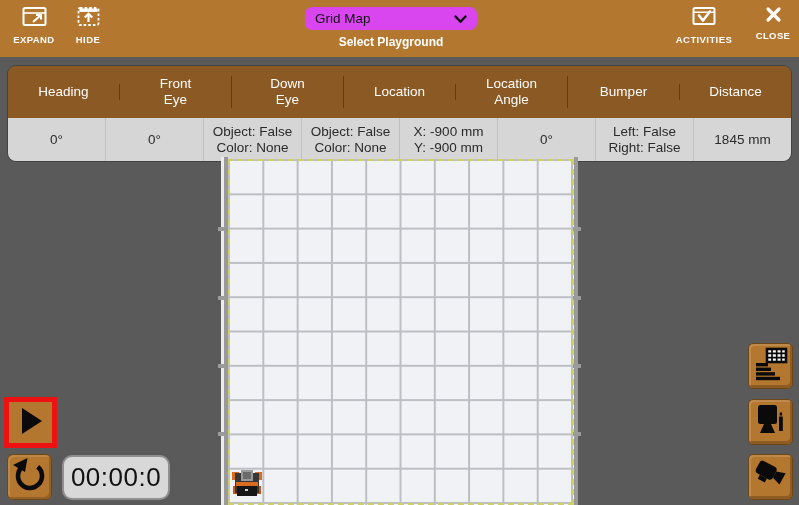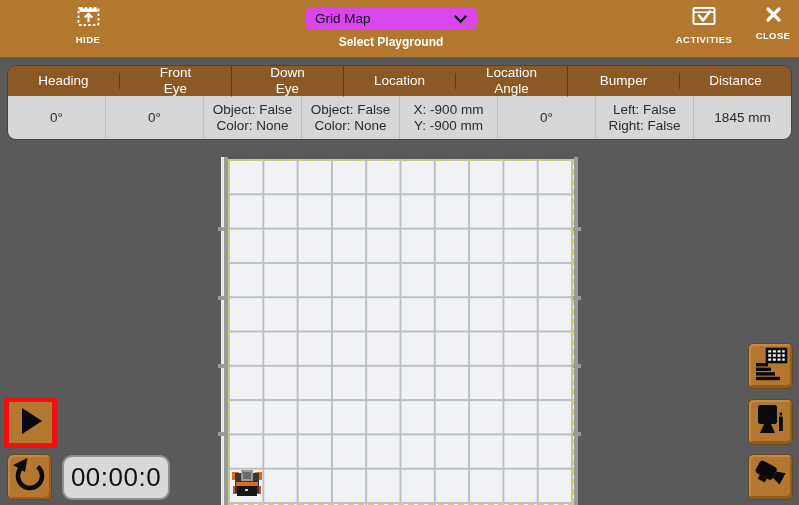--- a/index.html
+++ b/index.html
@@ -23,21 +23,21 @@
     display:flex;align-items:center;justify-content:space-between;
     padding:0 10px;cursor:pointer;
   }
   .dropdown .val{font-size:13.5px;color:#111;}
   .dd-label{margin-top:5px;font-size:12px;font-weight:bold;color:#fff;}
   
   .table{
     position:absolute;left:8px;top:66px;width:783px;border-radius:8px;overflow:hidden;
     box-shadow:0 0 0 1px rgba(0,0,0,.25);
   }
-  .thead{display:flex;height:30px;background:var(--panel-header-bg,#8B5A24);align-items:center;}
+  .thead{display:flex;height:52px;background:var(--panel-header-bg,#8B5A24);align-items:center;}
   .trow{display:flex;height:43px;background:var(--panel-row-bg,#D6D6D6);}
   .th,.td{
     flex:1;display:flex;align-items:center;justify-content:center;text-align:center;
     white-space:pre-line;line-height:1.15;
   }
   .th{color:#fdfdfd;font-size:13.5px;border-right:1px solid rgba(0,0,0,.32);}
   .td{color:#2b2b2b;font-size:13.5px;border-right:1px solid rgba(0,0,0,.10);}
   .th:last-child,.td:last-child{border-right:none;}
   
   .field-white-edge{position:absolute;left:221px;top:157px;width:3px;height:348px;background:#ececec;}
@@ -82,20 +82,31 @@
   }
   .sb-1{top:343px;} .sb-2{top:399px;} .sb-3{top:454px;}
 </style>
 </head>
 <body>
 
 <div id="app">
 
   <div class="topbar">
 
+    <div class="tb-btn tb-expand">
+      <span>
+        <svg width="25" height="21" viewBox="0 0 25 21">
+          <rect x="1.5" y="2" width="22" height="17" rx="1.5" fill="none" stroke="#fff" stroke-width="2"></rect>
+          <path d="M1.5 7 h22" stroke="#fff" stroke-width="1.6"></path>
+          <path d="M11 16 L19 9" stroke="#fff" stroke-width="2"></path>
+          <path d="M14 9 H19 V13.5" fill="none" stroke="#fff" stroke-width="2"></path>
+        </svg>
+      </span>
+      <span class="lbl">EXPAND</span>
+    </div>
 
     <div class="tb-btn tb-hide">
       <span>
         <svg width="23" height="21" viewBox="0 0 23 21">
           <rect x="1.5" y="2" width="20" height="17" rx="1.5" fill="none" stroke="#fff" stroke-width="1.8" stroke-dasharray="2.6 2"></rect>
           <rect x="2.5" y="2.5" width="18" height="3.4" fill="#fff"></rect>
           <path d="M11.5 16 V9" stroke="#fff" stroke-width="2.2"></path>
           <path d="M7.8 11.6 L11.5 7.8 L15.2 11.6" fill="none" stroke="#fff" stroke-width="2.2"></path>
         </svg>
       </span>

